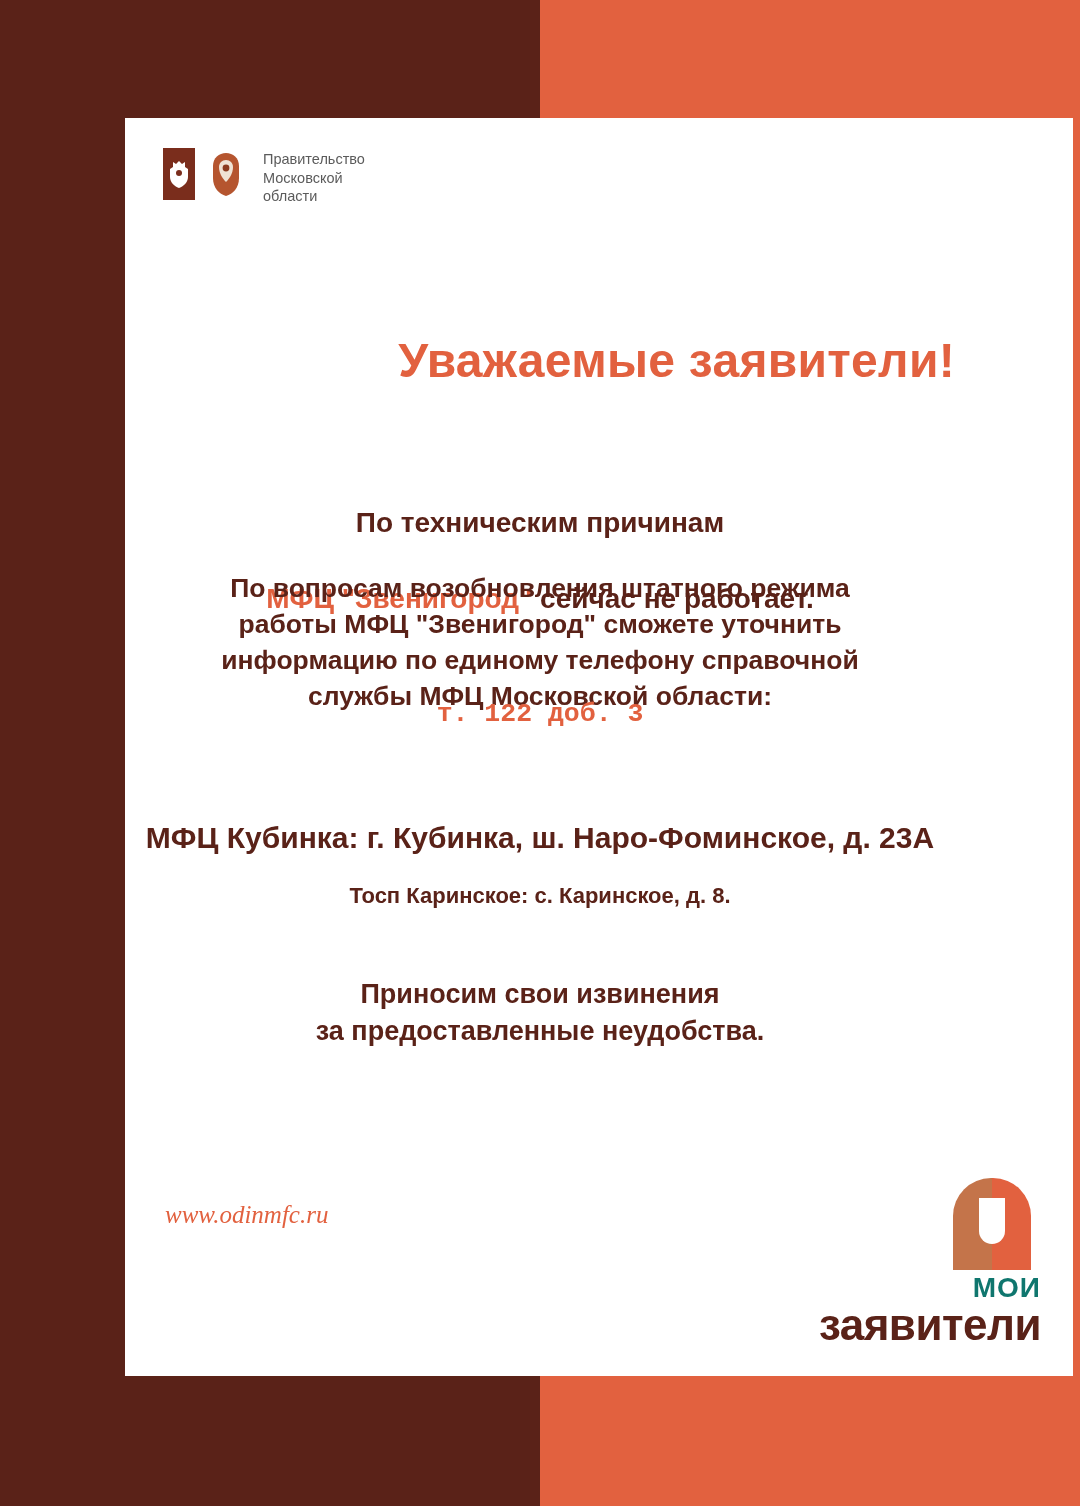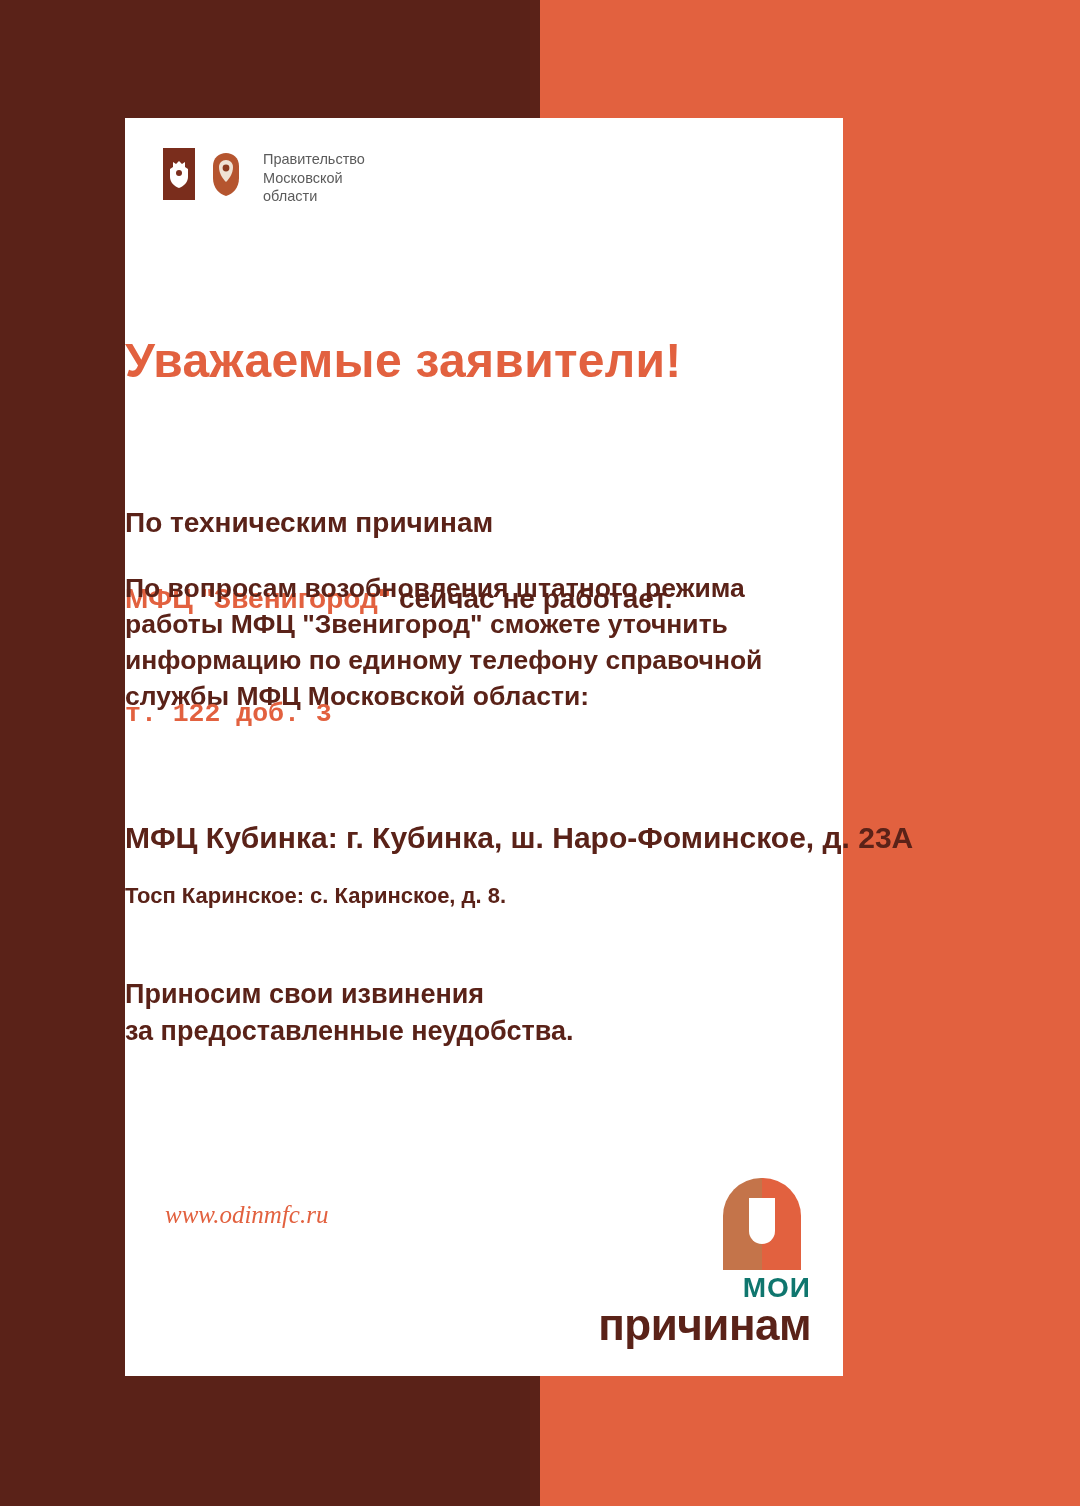--- a/index.html
+++ b/index.html
@@ -30,21 +30,21 @@
     width: 540px;
     height: 1506px;
     background: #5a2218;
   }
 
   
   .card {
     position: absolute;
     left: 125px;
     top: 118px;
-    width: 718px;
+    width: 948px;
     height: 1258px;
     background: #ffffff;
   }
 
   
   .gov-logo {
     position: absolute;
     left: 38px;
     top: 30px;
     display: flex;
@@ -78,31 +78,31 @@
     padding-top: 2px;
     white-space: pre-line;
   }
 
   
   .headline {
     position: absolute;
     left: 0;
     top: 215px;
     width: 830px;
-    text-align: left;
+    text-align: right;
     color: #e2613f;
     font-size: 48px;
     font-weight: bold;
     letter-spacing: 0.3px;
   }
 
   .para {
     position: absolute;
     width: 830px;
-    text-align: left;
+    text-align: center;
     color: #5a2218;
     font-weight: bold;
     line-height: 1.36;
     white-space: pre-line;
   }
 
   .p-reason {
     top: 348px;
     font-size: 28px;
   }
@@ -268,17 +268,17 @@
 
     <div class="site-url">www.odinmfc.ru</div>
 
     <div class="mfc-logo">
       <div class="mfc-mark">
         <div class="left-leaf"></div>
         <div class="right-leaf"></div>
         <div class="notch"></div>
       </div>
       <div class="mfc-word-moi">МОИ</div>
-      <div class="mfc-word-doc">причинам</div>
+      <div class="mfc-word-doc">заявители</div>
     </div>
 
   </div>
 </div>
 
 </body></html>

